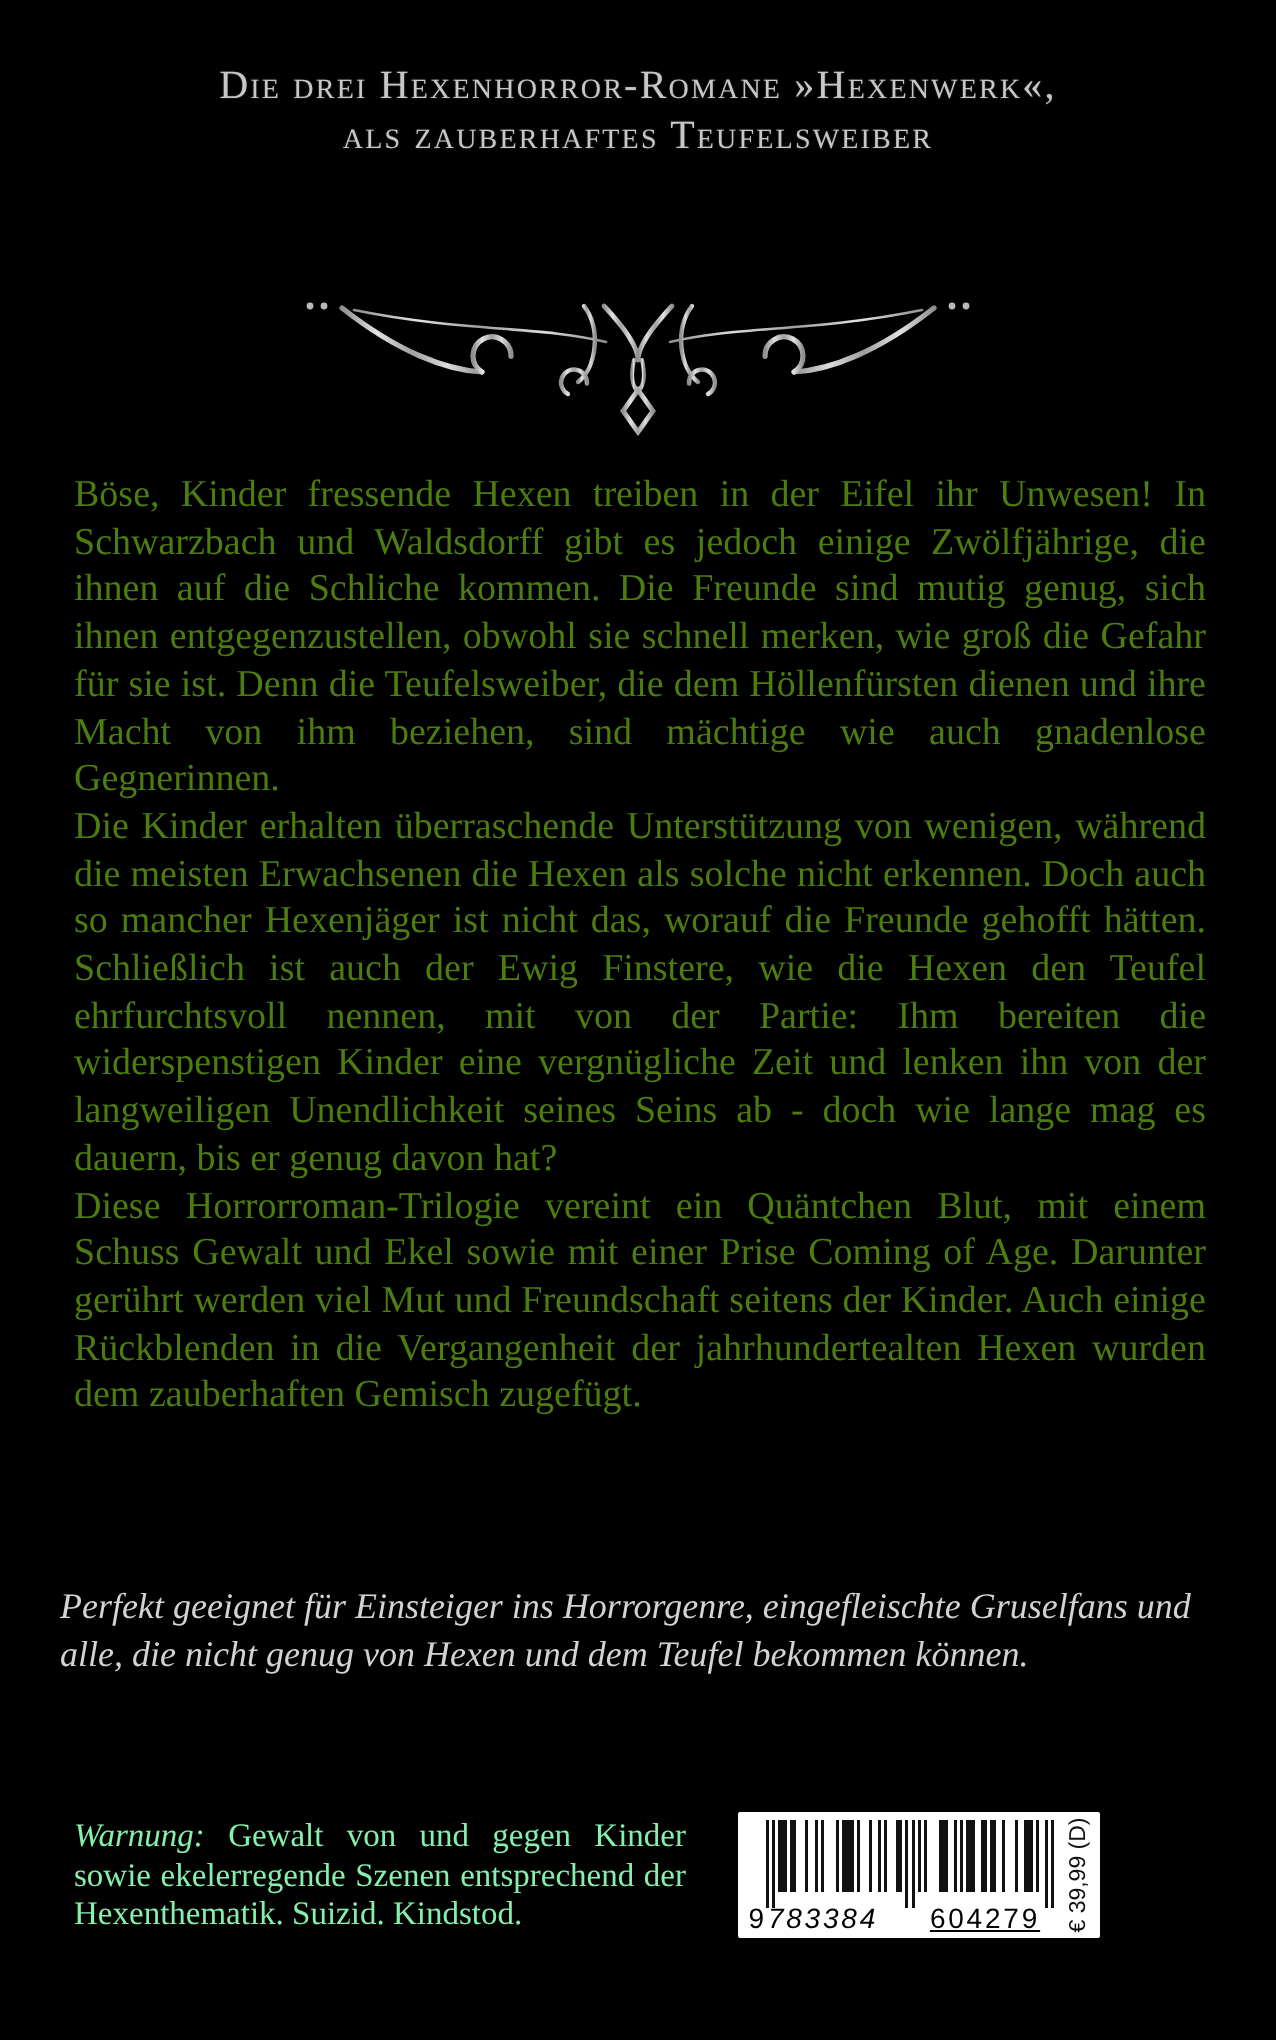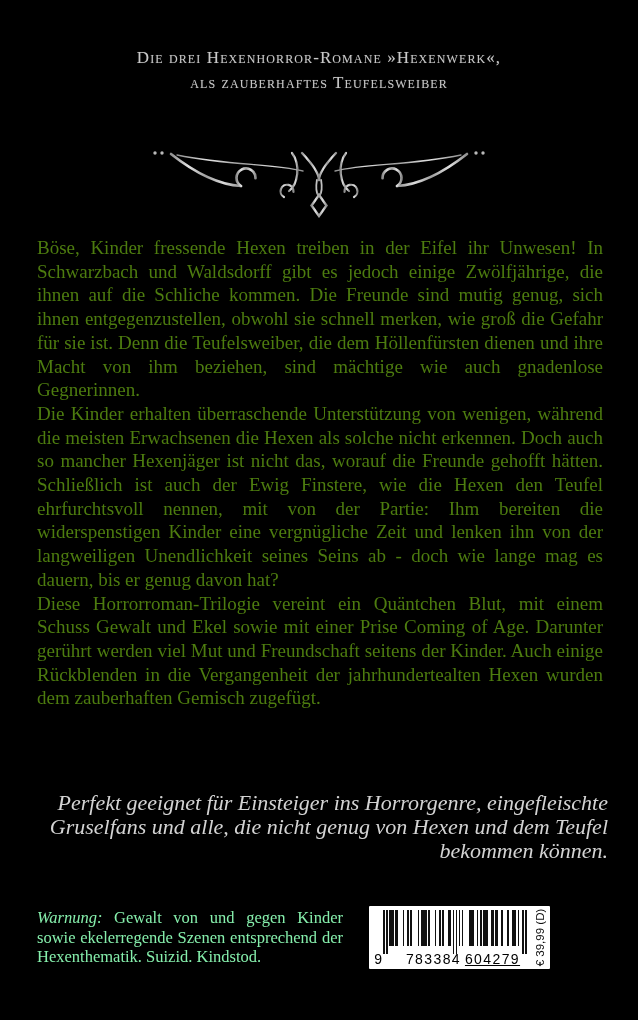--- a/index.html
+++ b/index.html
@@ -6,24 +6,24 @@
   .cover{
     position:relative;
     width:638px;height:1020px;
     background:#000;
     overflow:hidden;
     font-family:"Liberation Serif", serif;
     color:#d6d6d6;
   }
   
   .promo-header{
-    position:absolute;top:45px;left:0;right:0;
+    position:absolute;top:31px;left:0;right:0;
     text-align:center;
     font-variant:small-caps;
-    font-size:17px;
+    font-size:20px;
     line-height:25.3px;
     letter-spacing:1.1px;
     color:#c7c7c7;
     text-shadow:0 0 1px rgba(255,255,255,.25);
   }
   
   .ornament{
     position:absolute;top:144px;left:50%;
     transform:translateX(-50%);
     width:336px;height:74px;
@@ -35,23 +35,23 @@
     line-height:23.7px;
     text-align:justify;
     color:#4d7c0f;
   }
   .blurb p{margin:0;}
   .blurb p + p{}
   
   .tagline{
     position:absolute;top:791px;left:30px;right:30px;
     margin:0;
-    text-align:right;
+    text-align:left;
     font-style:italic;
-    font-size:22px;
+    font-size:18px;
     line-height:24px;
     color:#d3d3d3;
   }
   
   .warning{
     position:absolute;top:908px;left:37px;width:306px;
     margin:0;
     font-size:16.5px;
     line-height:19.6px;
     text-align:justify;
@@ -68,21 +68,21 @@
   .barcode svg{position:absolute;left:14px;top:4px;}
   .bc-digit{
     position:absolute;bottom:2px;
     font-family:"Liberation Sans", sans-serif;
     font-size:14px;
     letter-spacing:1.4px;
     color:#000;
     text-align:center;
   }
   .bc-lead{left:1px;width:12px;text-align:right;letter-spacing:0;}
-  .bc-g1{left:34px;width:61px;}
+  .bc-g1{left:12px;width:61px;font-style:italic;}
   .bc-g2{left:90px;width:67px;text-decoration:underline;}
   .bc-price{
     position:absolute;right:-19px;top:25px;width:58px;height:13px;
     transform:rotate(-90deg);
     font-family:"Liberation Sans", sans-serif;
     font-size:11.5px;
     color:#111;
     text-align:center;
     white-space:nowrap;
   }

